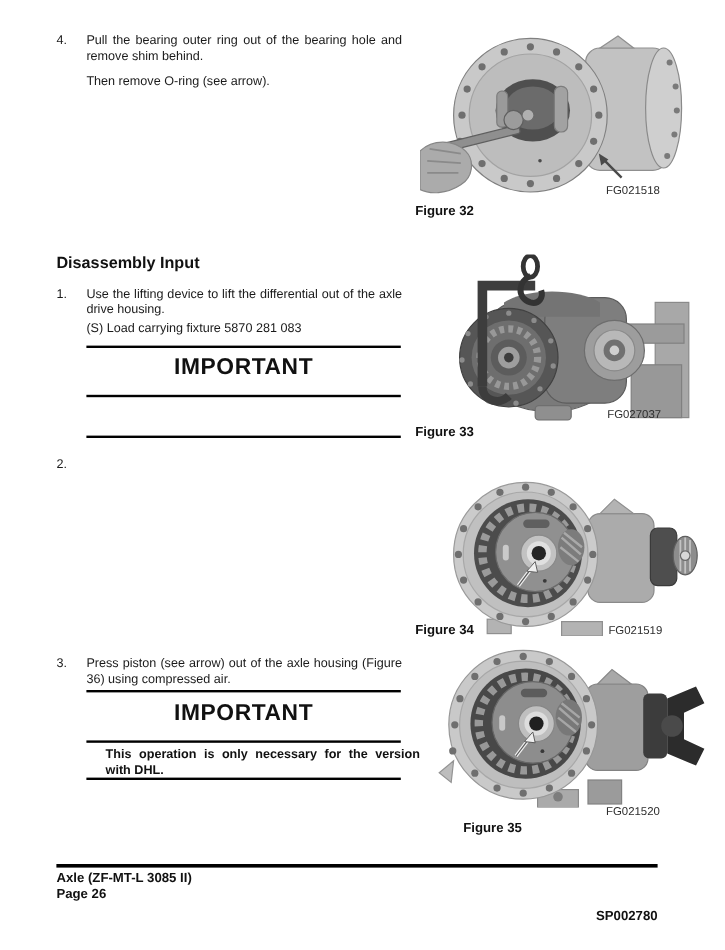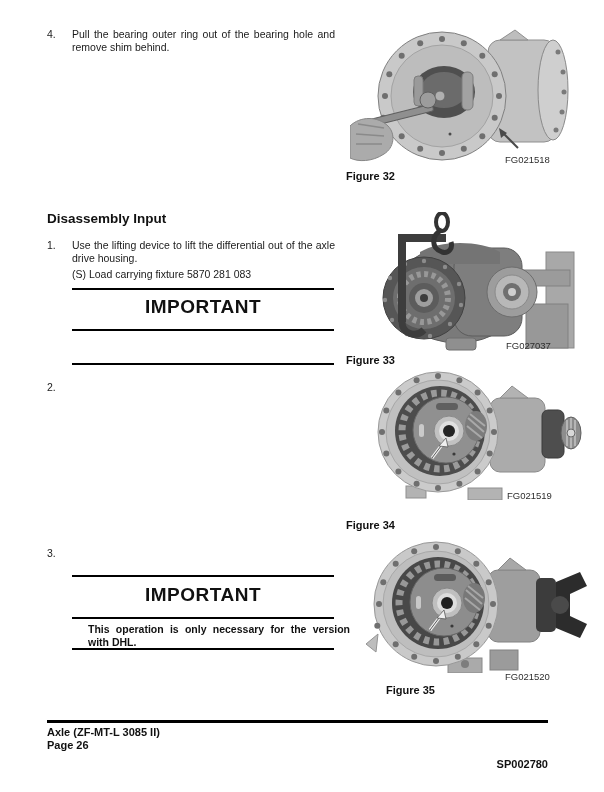--- a/index.html
+++ b/index.html
@@ -64,20 +64,21 @@
     color: #111;
   }
 </style>
 </head>
 <body>
 
 <div id="page">
 
   <div class="abs step-num" style="left:47px; top:28px; width:22px;">4.</div>
   <div class="abs body-text" style="left:72px; top:28px; width:263px;">Pull the bearing outer ring out of the bearing hole and remove shim behind.</div>
+  <div class="abs body-text" style="left:72px; top:62px; width:263px; text-align:left;">Then remove O-ring (see arrow).</div>
 
   <div class="abs figure-box" style="left:350px; top:24px; width:243px; height:144px;">
     <svg width="243" height="144" viewBox="0 0 243 144">
 
       <rect x="138" y="16" width="68" height="102" rx="12" fill="#c2c2c2" stroke="#8f8f8f"></rect>
       <ellipse cx="203" cy="66" rx="15" ry="50" fill="#cfcfcf" stroke="#8a8a8a"></ellipse>
       <circle cx="208" cy="28" r="2.5" fill="#7a7a7a"></circle>
       <circle cx="213" cy="48" r="2.5" fill="#7a7a7a"></circle>
       <circle cx="214" cy="68" r="2.5" fill="#7a7a7a"></circle>
       <circle cx="212" cy="88" r="2.5" fill="#7a7a7a"></circle>
@@ -180,21 +181,21 @@
       <path d="M92,18 C82,22 80,36 92,40 C99,42 103,36 101,30" fill="none" stroke="#333333" stroke-width="5"></path>
 
       <rect x="96" y="126" width="30" height="12" rx="3" fill="#8f8f8f" stroke="#6f6f6f"></rect>
     </svg>
     <span class="abs fig-code" style="left:156px; top:128px;">FG027037</span>
   </div>
   <div class="abs fig-caption" style="left:346px; top:354px;">Figure 33</div>
 
   <div class="abs step-num" style="left:47px; top:381px; width:22px;">2.</div>
 
-  <div class="abs figure-box" style="left:350px; top:368px; width:242px; height:132px;">
+  <div class="abs figure-box" style="left:350px; top:398px; width:242px; height:132px;">
     <svg width="242" height="132" viewBox="0 0 242 132">
 
       <rect x="140" y="30" width="55" height="74" rx="10" fill="#ababab" stroke="#8a8a8a"></rect>
       <polygon points="150,30 162,18 178,30" fill="#b3b3b3" stroke="#8f8f8f"></polygon>
       <rect x="192" y="42" width="22" height="48" rx="6" fill="#4e4e4e" stroke="#3a3a3a"></rect>
       <ellipse cx="221" cy="65" rx="10" ry="16" fill="#8d8d8d" stroke="#5f5f5f"></ellipse>
       <path d="M217,52 L217,78 M221,50 L221,80 M225,52 L225,78" stroke="#c4c4c4" stroke-width="1.5"></path>
       <circle cx="221" cy="65" r="4" fill="#d8d8d8" stroke="#6a6a6a"></circle>
 
       <rect x="56" y="118" width="20" height="12" fill="#b3b3b3" stroke="#8f8f8f"></rect>
@@ -238,20 +239,21 @@
 
       <line x1="82" y1="90" x2="94" y2="74" stroke="#efefef" stroke-width="3"></line>
       <line x1="82" y1="90" x2="94" y2="74" stroke="#5a5a5a" stroke-width="1"></line>
       <polygon points="96,70 89,78 98,79" fill="#efefef" stroke="#5a5a5a" stroke-width="0.8"></polygon>
     </svg>
     <span class="abs fig-code" style="left:157px; top:122px;">FG021519</span>
   </div>
   <div class="abs fig-caption" style="left:346px; top:519px;">Figure 34</div>
 
   <div class="abs step-num" style="left:47px; top:547px; width:22px;">3.</div>
+  <div class="abs body-text" style="left:72px; top:547px; width:263px;">Press piston (see arrow) out of the axle housing (Figure 36) using compressed air.</div>
 
   <div class="abs rule" style="left:72px; top:575px; width:262px;"></div>
   <div class="abs imp-title" style="left:72px; top:584px; width:262px;">IMPORTANT</div>
   <div class="abs rule" style="left:72px; top:617px; width:262px;"></div>
   <div class="abs imp-body" style="left:72px; top:623px; width:262px;margin-left:16px;">This operation is only necessary for the version with DHL.</div>
   <div class="abs rule" style="left:72px; top:648px; width:262px;"></div>
 
   <div class="abs figure-box" style="left:350px; top:538px; width:242px; height:142px;">
     <svg width="242" height="135" viewBox="0 0 242 135">
 

